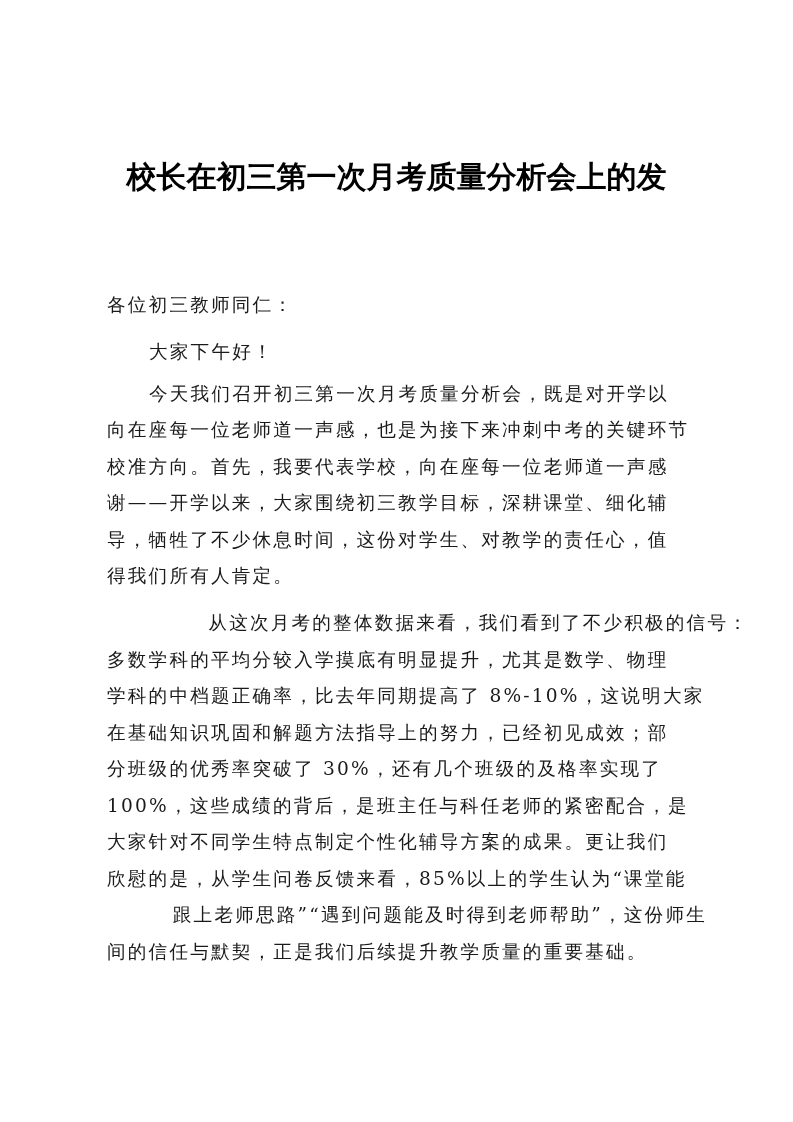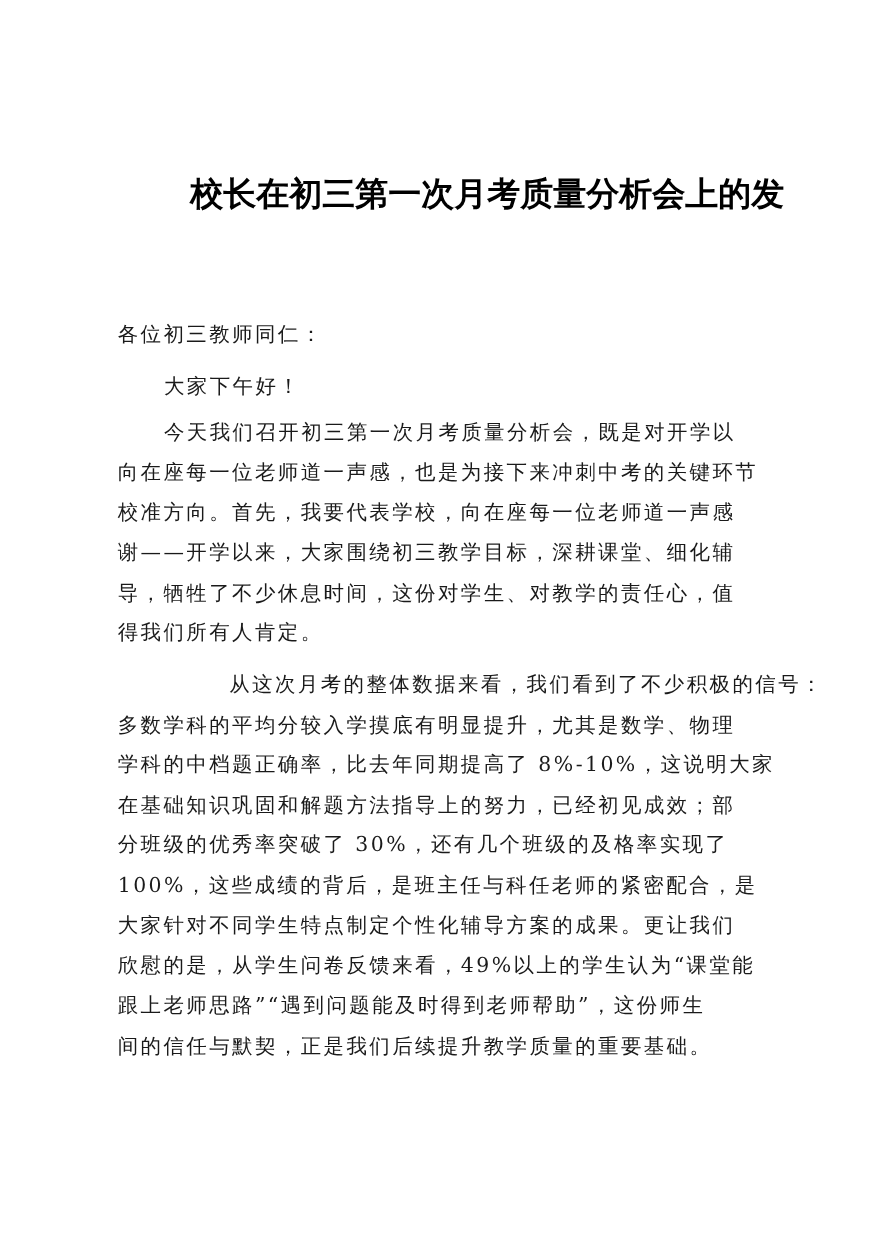--- a/index.html
+++ b/index.html
@@ -1,19 +1,19 @@
 <!DOCTYPE html>
 <html><head>
 <meta charset="utf-8">
 <style>
   html, body { margin:0; padding:0; background:#ffffff; }
   body { width:793px; height:1122px; position:relative; overflow:hidden;
          font-family:"DejaVu Serif", "Liberation Serif", serif; color:#111; }
   .page { position:absolute; left:0; top:0; width:793px; height:1122px; background:#fff; }
-  .title { position:absolute; left:80px; width:633px; top:160px; text-align:right;
+  .title { position:absolute; left:80px; width:633px; top:160px; text-align:center;
            font-family:"DejaVu Sans", "Liberation Sans", sans-serif; font-weight:bold;
            font-size:30px; line-height:33px; color:#000; }
   .line { position:absolute; left:107px; width:600px; font-size:18.6px; line-height:24px;
           white-space:nowrap; letter-spacing:2.2px; color:#1a1a1a; }
   .indent { left:149px; }
 </style>
 </head>
 <body>
 
 <div class="page">
@@ -34,17 +34,17 @@
   </div>
 
   <div>
     <div class="line indent" style="top:611px;text-align:right;">从这次月考的整体数据来看，我们看到了不少积极的信号：</div>
     <div class="line" style="top:648px;">多数学科的平均分较入学摸底有明显提升，尤其是数学、物理</div>
     <div class="line" style="top:684px;">学科的中档题正确率，比去年同期提高了 8%-10%，这说明大家</div>
     <div class="line" style="top:721px;">在基础知识巩固和解题方法指导上的努力，已经初见成效；部</div>
     <div class="line" style="top:757px;">分班级的优秀率突破了 30%，还有几个班级的及格率实现了</div>
     <div class="line" style="top:794px;">100%，这些成绩的背后，是班主任与科任老师的紧密配合，是</div>
     <div class="line" style="top:830px;">大家针对不同学生特点制定个性化辅导方案的成果。更让我们</div>
-    <div class="line" style="top:867px;">欣慰的是，从学生问卷反馈来看，49%以上的学生认为“课堂能</div>
-    <div class="line" style="top:903px;">跟上老师思路”“遇到问题能及时得到老师帮助”，这份师生</div>
+    <div class="line" style="top:867px;">欣慰的是，从学生问卷反馈来看，85%以上的学生认为“课堂能</div>
+    <div class="line" style="top:903px;text-align:right;">跟上老师思路”“遇到问题能及时得到老师帮助”，这份师生</div>
     <div class="line" style="top:940px;">间的信任与默契，正是我们后续提升教学质量的重要基础。</div>
   </div>
 </div>
 
 </body></html>

